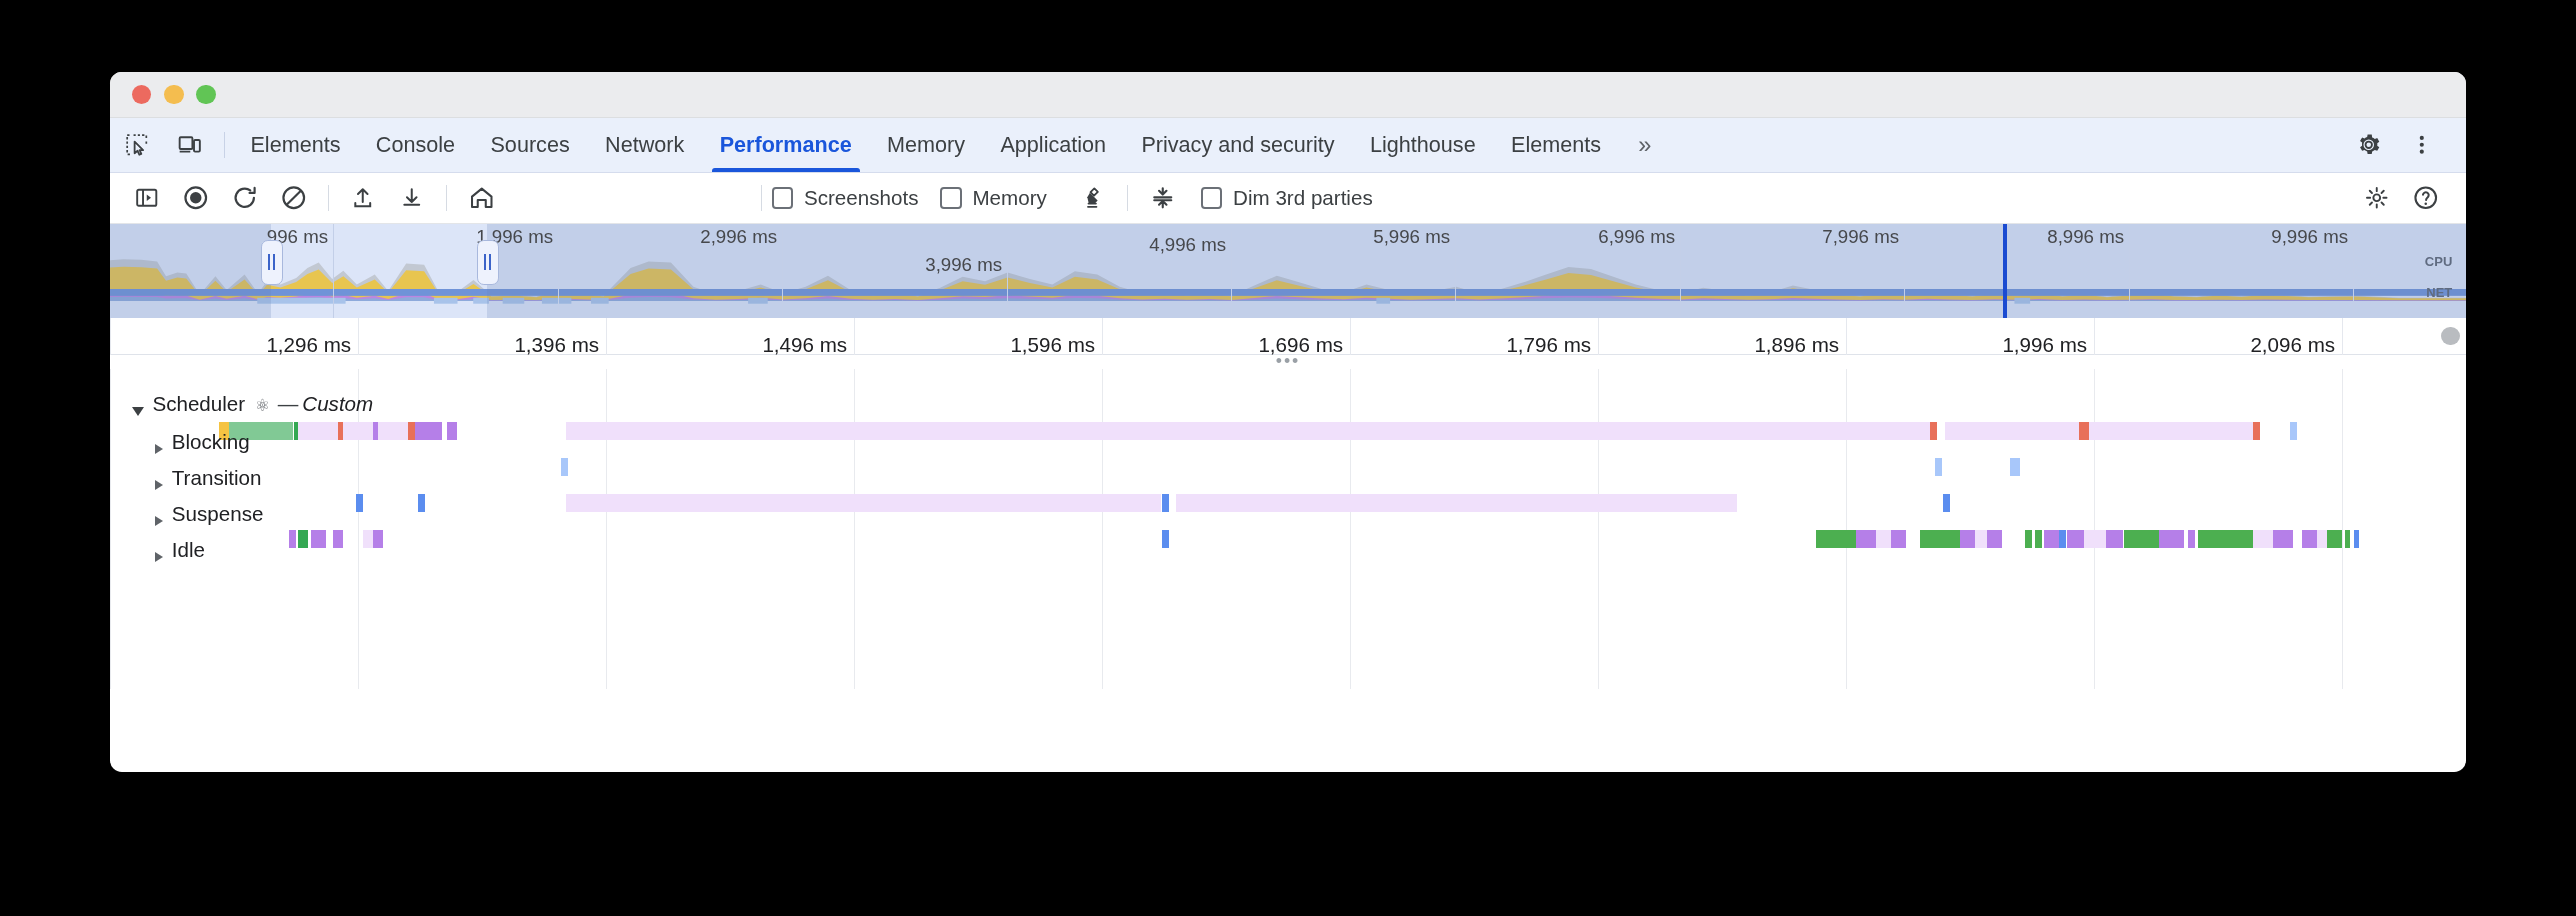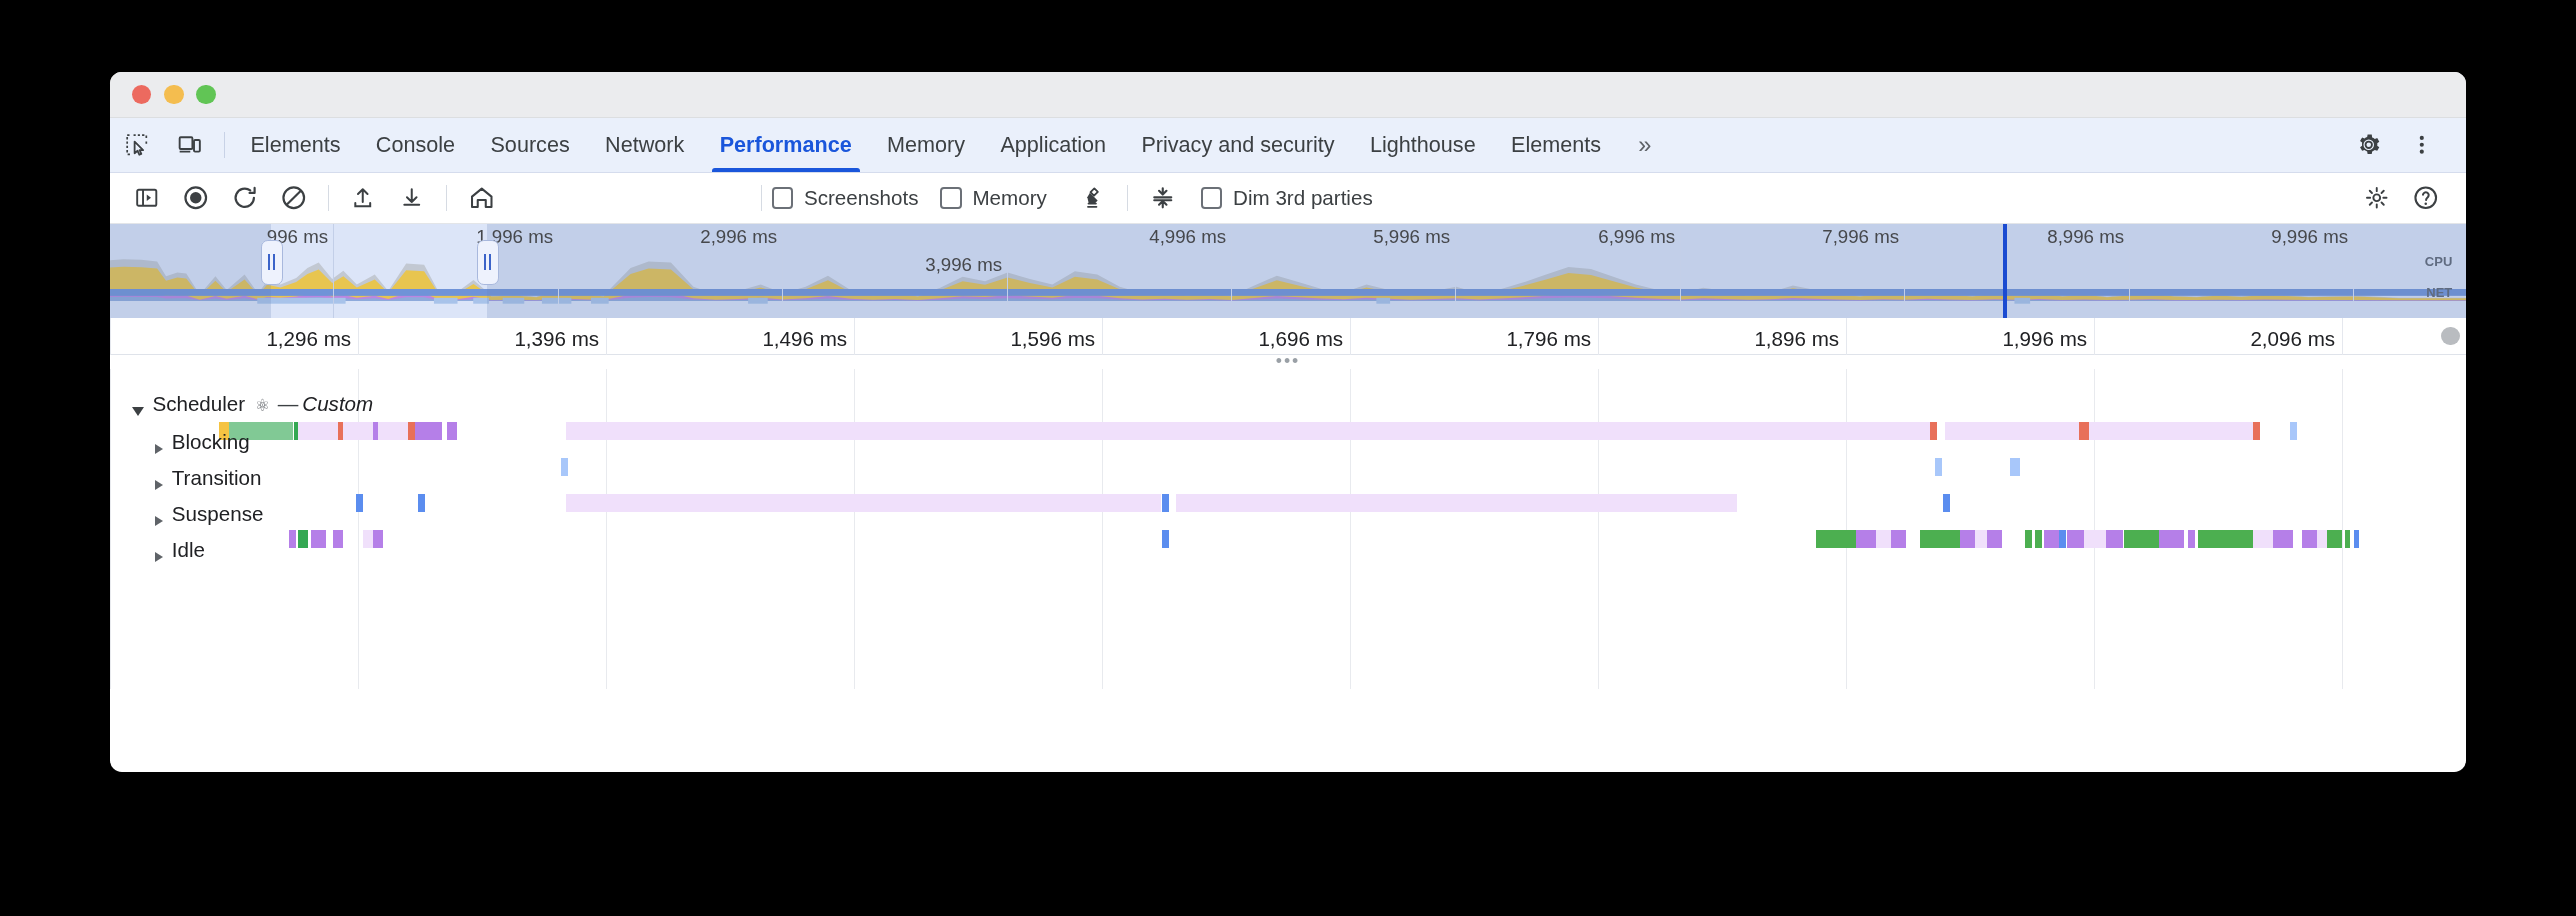--- a/index.html
+++ b/index.html
@@ -155,21 +155,21 @@
   #detail-ruler {
     position: relative; height: 37px;
     background: #ffffff;
     border-bottom: 1px solid #dfe3ea;
   }
   .dr-tick {
     position: absolute; top: 0; height: 37px;
     border-left: 1px solid #e5e8ee;
   }
   .dr-tick span {
-    position: absolute; right: 7.9px; top: 9px;
+    position: absolute; right: 7.9px; top: 15px;
     font-size: 20.6px; color: #202124;
     white-space: nowrap;
     text-align: center;
   }
   #dr-thumb {
     position: absolute; right: 5.9px; top: 8.8px;
     width: 18.7px; height: 18.7px; border-radius: 9.8px;
     background: #b9bcc0;
   }
   #drag-dots {
@@ -417,21 +417,21 @@
         </div>
         <div class="ov-tick" style="left: 448px;">
           <span>1,996 ms</span>
         </div>
         <div class="ov-tick" style="left: 672px;">
           <span>2,996 ms</span>
         </div>
         <div class="ov-tick" style="left: 897px; margin-top: 28px;">
           <span>3,996 ms</span>
         </div>
-        <div class="ov-tick" style="left: 1121px;">
+        <div class="ov-tick" style="left: 1121px; margin-top: 8px;">
           <span>4,996 ms</span>
         </div>
         <div class="ov-tick" style="left: 1345px;">
           <span>5,996 ms</span>
         </div>
         <div class="ov-tick" style="left: 1570px;">
           <span>6,996 ms</span>
         </div>
         <div class="ov-tick" style="left: 1794px;">
           <span>7,996 ms</span>

